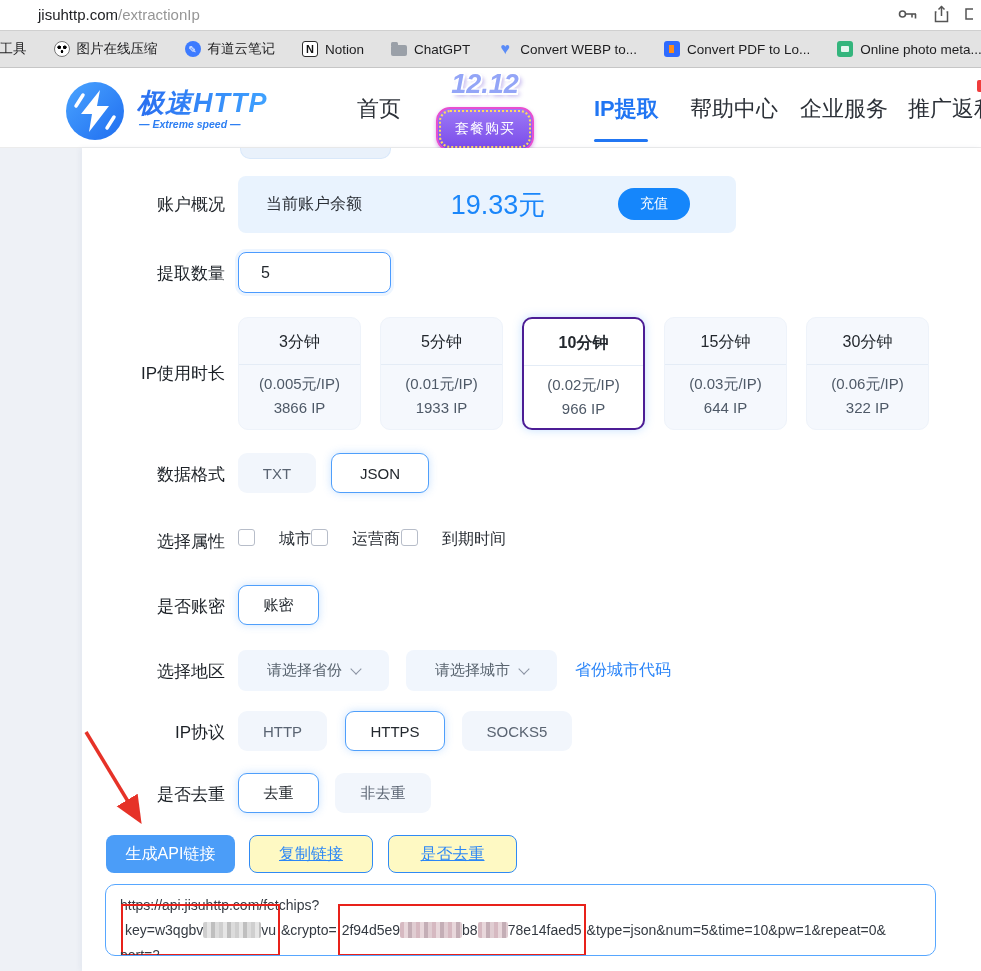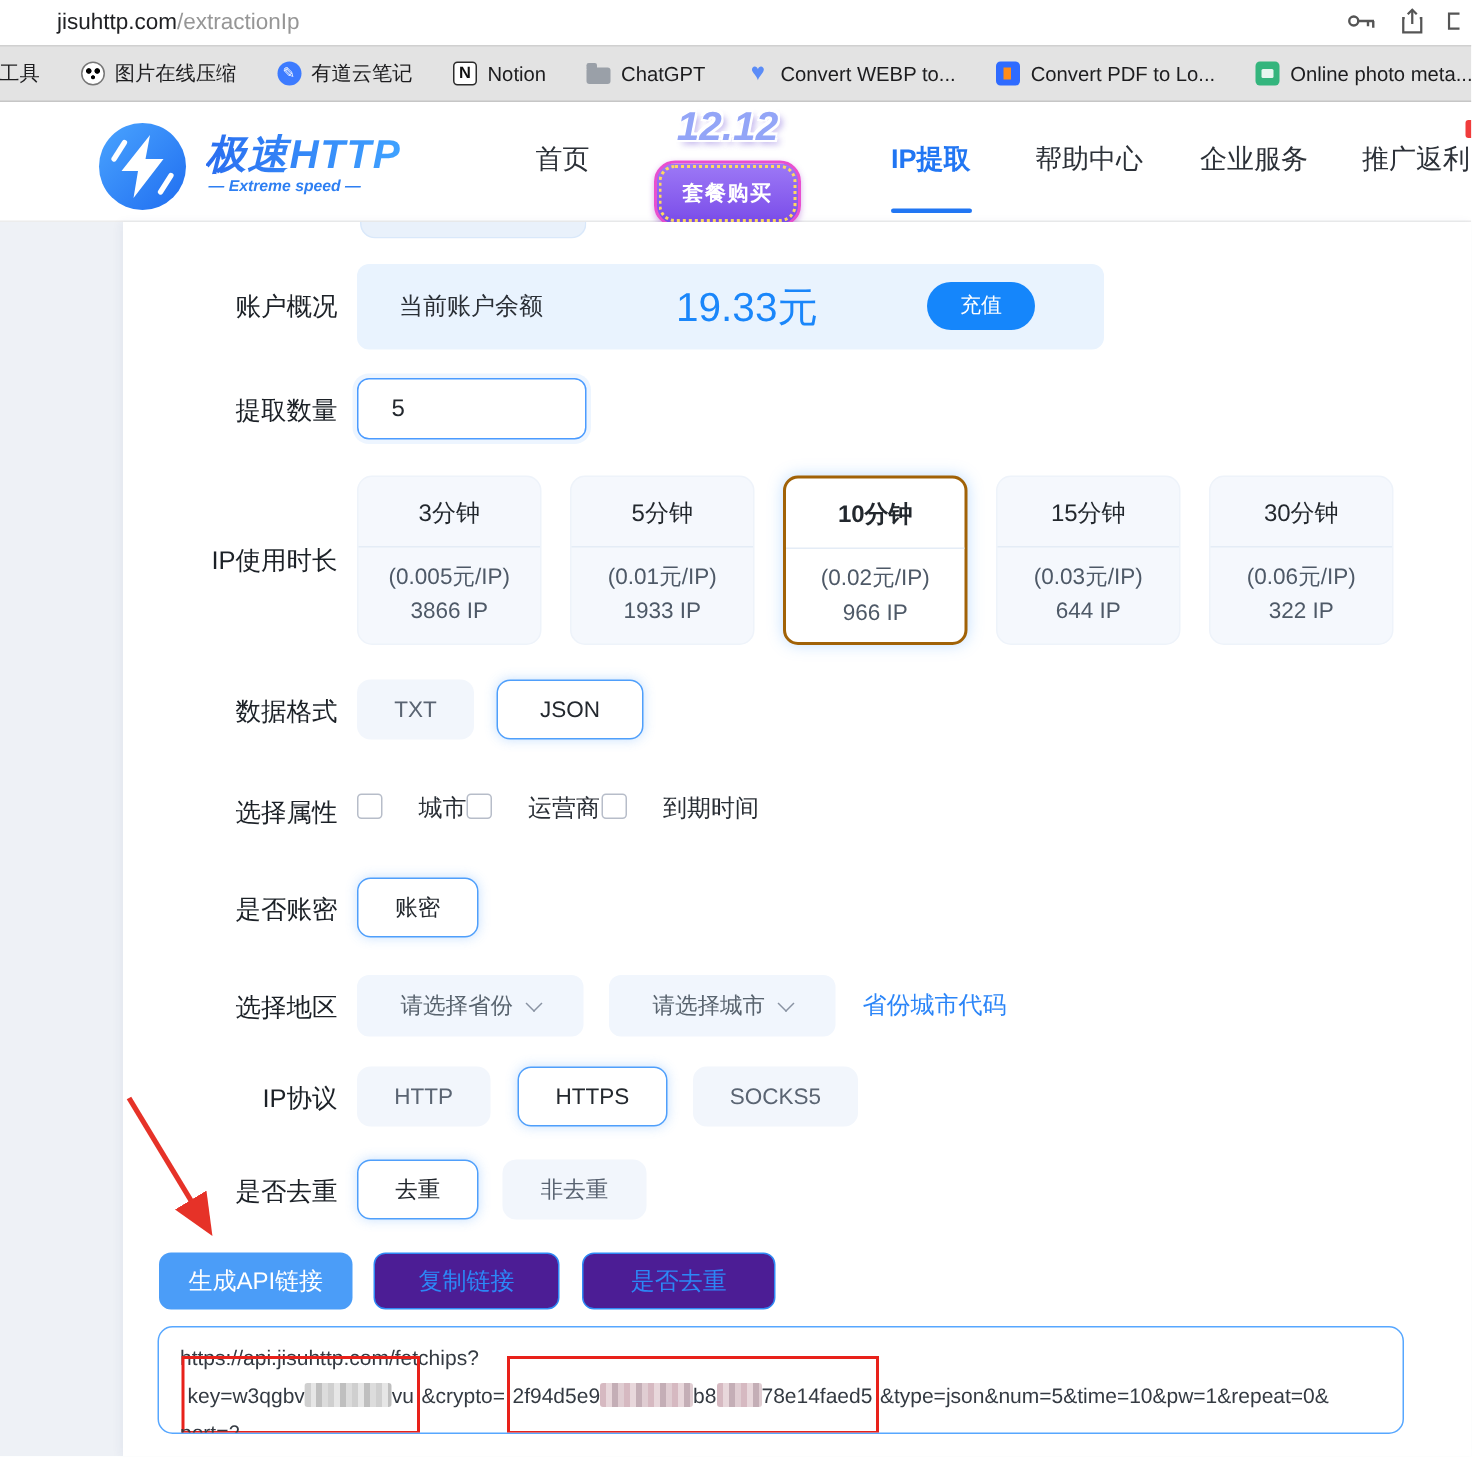--- a/index.html
+++ b/index.html
@@ -39,37 +39,37 @@
   
   .site-header { position:absolute; top:68px; left:0; width:981px; height:80px; background:#fff; border-bottom:1px solid #ececec; }
   .logo-bolt { position:absolute; left:64px; top:12px; }
   .logo-title { position:absolute; left:137px; top:17px; font-size:27px; font-weight:800; font-style:italic;
     background:linear-gradient(90deg,#2a6ef0,#3fa2ff); -webkit-background-clip:text; background-clip:text;
     color:transparent; letter-spacing:1px; }
   .logo-sub { position:absolute; left:139px; top:50px; width:104px; text-align:left; font-size:10.5px;
     font-style:italic; font-weight:bold; color:#2e7ff2; white-space:nowrap; }
   .logo-sub::before { content:"—  "; } .logo-sub::after { content:"  —"; }
 
-  .nav-item { position:absolute; top:26px; font-size:18px; color:#2c3138; cursor:default; white-space:nowrap; }
+  .nav-item { position:absolute; top:26px; font-size:22px; color:#2c3138; cursor:default; white-space:nowrap; }
   .nav-home { left:357px; }
   .nav-extract { left:594px; color:#2176f3; font-weight:bold; }
   .nav-underline { position:absolute; left:594px; top:71px; width:54px; height:3px; background:#2176f3; border-radius:2px; }
   .nav-help { left:690px; }
   .nav-ent { left:800px; }
   .nav-promo { left:908px; }
   .nav-red-badge { position:absolute; left:977px; top:12px; width:4px; height:12px; background:#f03c3c; border-radius:2px 0 0 2px; }
 
   .promo { position:absolute; left:433px; top:3px; width:104px; height:66px; }
   .promo-num { position:absolute; left:0; top:-2px; width:104px; text-align:center; font-size:27px; font-weight:800;
     font-style:italic; color:#93a5f7;
     text-shadow:-1.5px -1.5px 0 #fff, 1.5px -1.5px 0 #fff, -1.5px 1.5px 0 #fff, 1.5px 1.5px 0 #fff, 3px 3px 4px rgba(104,70,210,.45); }
   .promo-pill { position:absolute; left:3px; top:36px; width:98px; height:44px; border-radius:14px;
     background:linear-gradient(180deg,#9d79f6,#7a4ce9); border:2px solid #e84fd0;
     outline:2px dotted #ffd95e; outline-offset:-5px;
-    display:flex; align-items:center; justify-content:center; color:#fff; font-weight:bold; font-size:14px; letter-spacing:1px;
+    display:flex; align-items:center; justify-content:center; color:#fff; font-weight:normal; font-size:14px; letter-spacing:1px;
     box-shadow:0 2px 4px rgba(150,60,200,.4); }
 
   
   .page-bg { position:absolute; top:148px; left:0; width:981px; height:823px; background:#eef1f6; }
   .card { position:absolute; top:148px; left:82px; width:899px; height:823px; background:#fff; box-shadow:-2px 0 6px rgba(30,60,110,.05); }
   .partial-el { position:absolute; top:148px; left:240px; width:151px; height:11px; background:#e9f1fb;
     border:1px solid #d9e8fa; border-top:none; border-radius:0 0 10px 10px; }
 
   .flabel { position:absolute; left:0; width:225px; text-align:right; font-size:17px; color:#1c2127; font-weight:500; white-space:nowrap; }
 
@@ -80,21 +80,21 @@
   .btn-recharge { position:absolute; right:46px; top:12px; width:72px; height:32px; border-radius:16px; background:#1586fb;
     color:#fff; font-size:14px; border:none; display:flex; align-items:center; justify-content:center; cursor:pointer; }
 
   
   .qty-input { position:absolute; top:252px; left:238px; width:153px; height:41px; background:#fff;
     border:1.5px solid #4b9bff; border-radius:8px; box-shadow:0 0 0 3px rgba(77,155,255,.10);
     font-size:16px; color:#23282e; display:flex; align-items:center; padding-left:22px; }
 
   
   .dcard { position:absolute; top:317px; width:123px; height:113px; border-radius:10px; background:#f5f8fd; border:1px solid #eef3fa; }
-  .dcard.sel { background:#fff; border:2px solid #a16207; box-shadow:0 0 10px rgba(87,166,255,.35); }
+  .dcard.sel { background:#fff; border:2px solid #4c1d95; box-shadow:0 0 10px rgba(87,166,255,.35); }
   .dcard .dt { position:absolute; top:14px; left:0; right:0; text-align:center; font-size:16px; color:#23282e; }
   .dcard.sel .dt { font-weight:bold; }
   .dcard .dv { position:absolute; top:46px; left:0; right:0; height:1px; background:#e4ecf6; }
   .dcard .dp { position:absolute; top:57px; left:0; right:0; text-align:center; font-size:15px; color:#4e5967; }
   .dcard .dc { position:absolute; top:81px; left:0; right:0; text-align:center; font-size:15px; color:#4e5967; }
 
   
   .chip { position:absolute; height:40px; border-radius:9px; background:#f2f6fc; color:#5a6472; font-size:15px;
     display:flex; align-items:center; justify-content:center; cursor:pointer; }
   .chip.sel { background:#fff; border:1.5px solid #4f9ffb; color:#23282e; font-weight:500; box-shadow:0 0 8px rgba(79,159,251,.30); }
@@ -107,21 +107,21 @@
   .dselect { position:absolute; top:650px; width:151px; height:41px; background:#f1f6fd; border-radius:8px;
     display:flex; align-items:center; justify-content:center; gap:10px; font-size:15px; color:#59646f; cursor:pointer; }
   .chev { width:8px; height:8px; border-right:1.5px solid #8a93a3; border-bottom:1.5px solid #8a93a3;
     transform:rotate(45deg); margin-top:-4px; }
   .region-link { position:absolute; top:660px; left:575px; font-size:16px; color:#2b85f8; font-weight:500; cursor:pointer; }
 
   
   .btn { position:absolute; top:835px; height:38px; border-radius:8px; font-size:16px;
     display:flex; align-items:center; justify-content:center; cursor:pointer; }
   .btn-primary { left:106px; width:129px; background:#4b9df8; color:#fff; border:none; }
-  .btn-outline { background:#4c1d95; border:1.5px solid #2f8af5; color:#2c87f6; }
+  .btn-outline { background:#fef9c3; border:1.5px solid #2f8af5; color:#2c87f6;text-decoration:underline; }
   .btn-copy { left:249px; width:124px; }
   .btn-open { left:388px; width:129px; }
 
   
   .urlbox { position:absolute; top:884px; left:105px; width:831px; height:72px; border:1.5px solid #57a7ff; border-radius:10px;
     background:#fff; padding:8px 14px; font-size:14px; line-height:25px; color:#343a42; white-space:nowrap; overflow:hidden; }
   .redbox { border:2px solid #e8211a; padding:16px 2px; margin:0 1px; }
   .mz { display:inline-block; height:16px; vertical-align:-3px; border-radius:2px;
     background:repeating-linear-gradient(90deg,#cfcfcf 0 4px,#e6e6e6 4px 8px,#bfbfbf 8px 12px,#dcdcdc 12px 16px); }
   .mz-pink { background:repeating-linear-gradient(90deg,#d6b9c1 0 4px,#e8d7db 4px 8px,#c4aeb6 8px 12px,#e0cdd2 12px 16px); }

